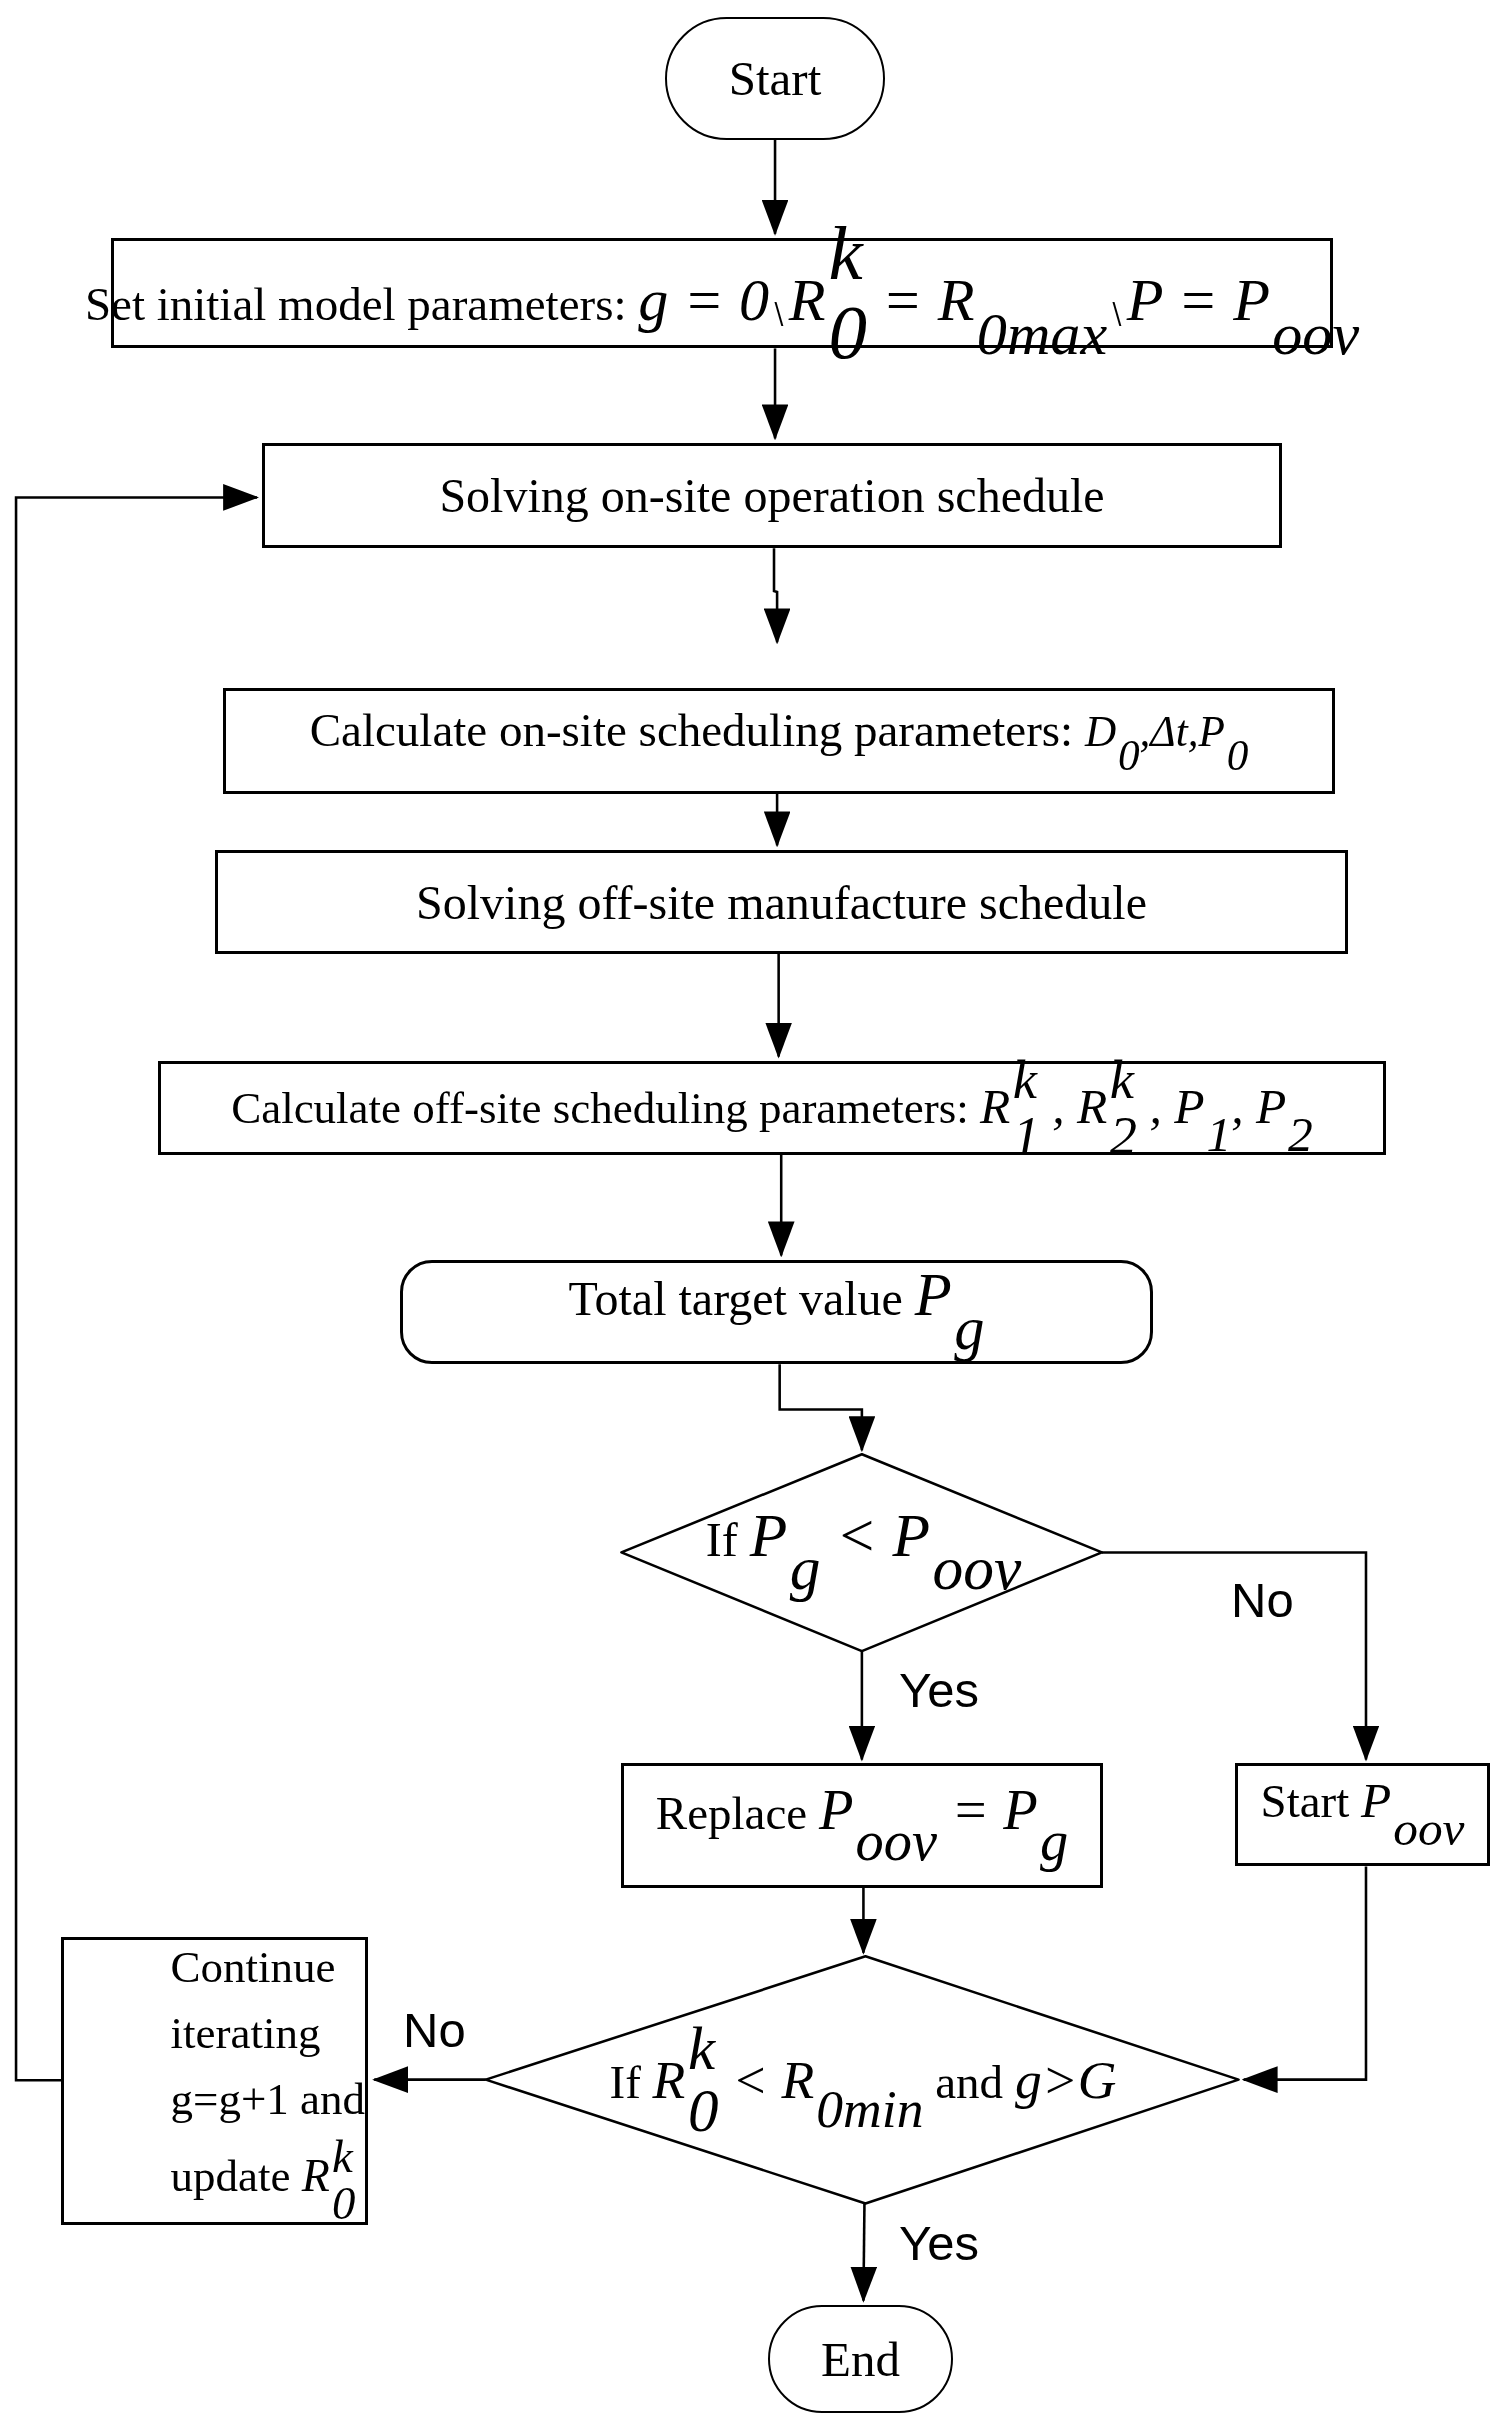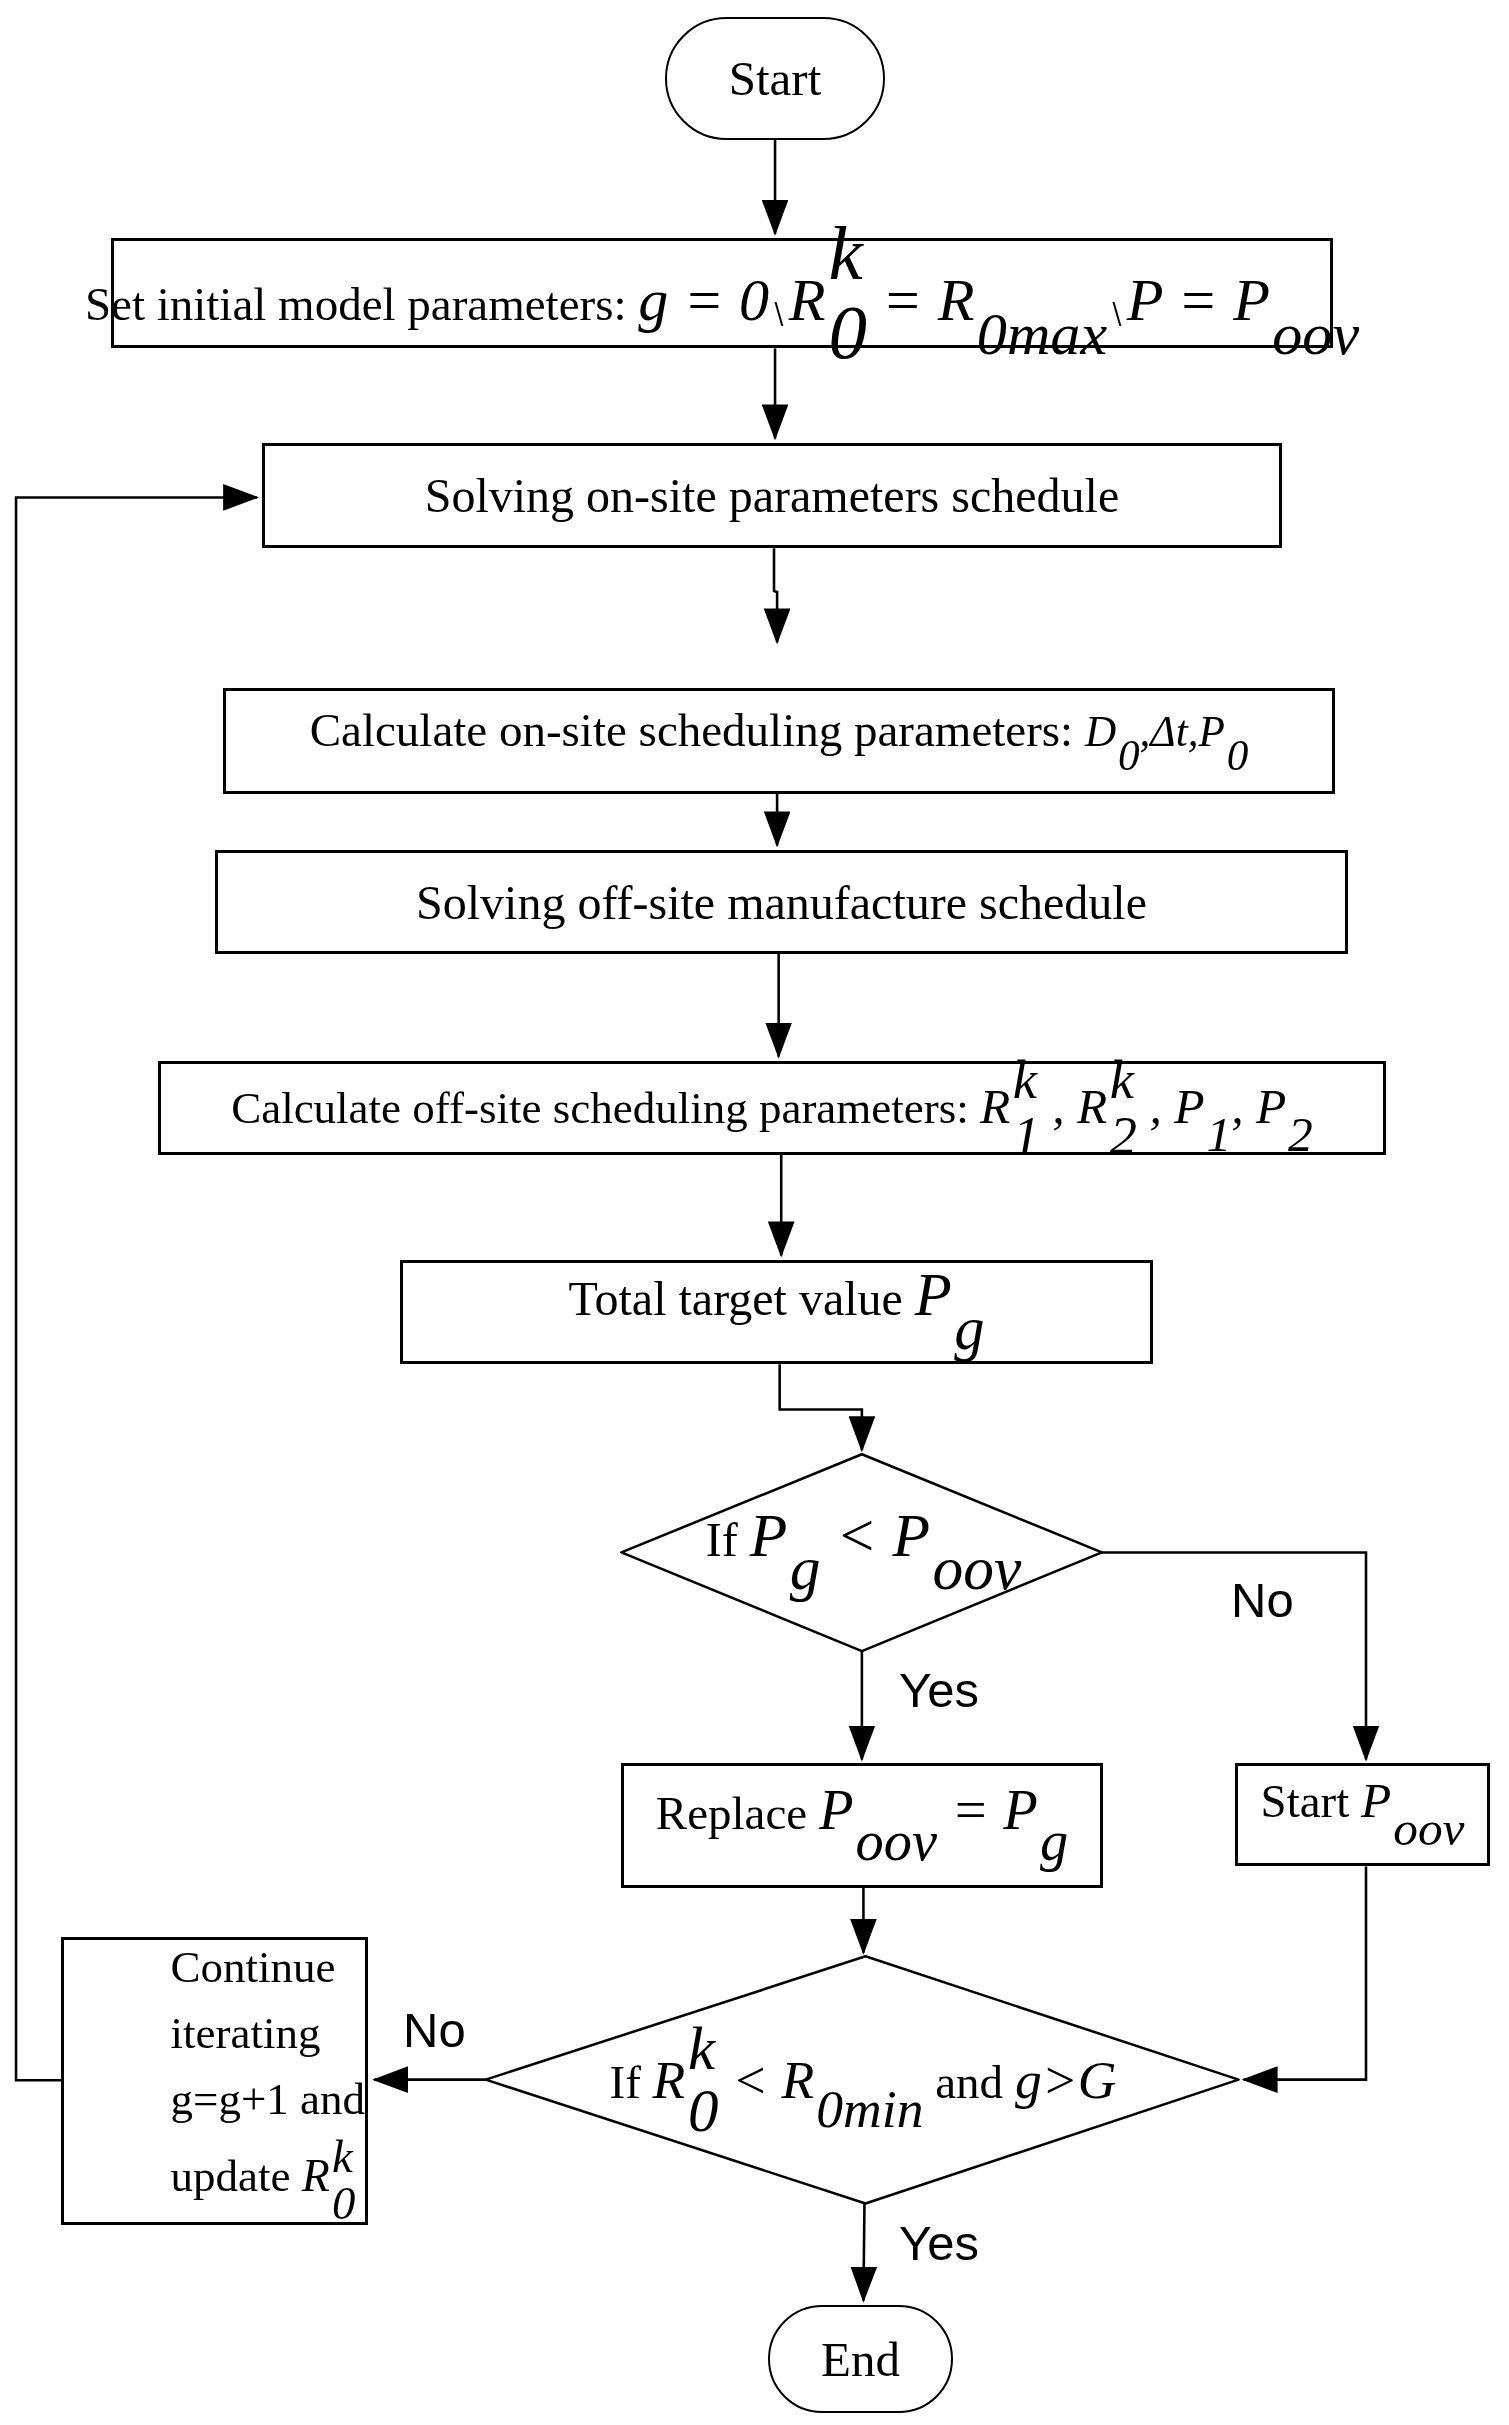--- a/index.html
+++ b/index.html
@@ -71,36 +71,36 @@
 
   <div class="nd term" id="n-start" style="left:665px;top:17px;width:220px;height:123px;">
     <div class="cnt sans">Start</div>
   </div>
 
   <div class="nd rect" id="n-init" style="left:111px;top:238px;width:1222px;height:110px;">
     <div class="cnt"><span class="sans">Set initial model parameters:  </span><span class="mi">g = 0</span><span class="dun">\</span><span class="mi">R</span><span class="ss mi"><span class="mi">k</span><span class="mi">0</span></span><span class="mi"> = </span><span class="mi">R</span><span class="sb mi">0max</span><span class="dun">\</span><span class="mi">P</span><span class="mi"> = </span><span class="mi">P</span><span class="sb mi">oov</span></div>
   </div>
 
   <div class="nd rect" id="n-solve-on" style="left:262px;top:443px;width:1020px;height:105px;">
-    <div class="cnt sans">Solving on-site parameters schedule</div>
+    <div class="cnt sans">Solving on-site operation schedule</div>
   </div>
 
   <div class="nd rect" id="n-calc-on" style="left:223px;top:647px;width:1112px;height:106px;">
     <div class="cnt"><span class="sans">Calculate on-site scheduling parameters:   </span><span class="mi">D</span><span class="sb mi">0</span><span class="mi">,</span><span class="mi">Δt</span><span class="mi">,</span><span class="mi">P</span><span class="sb mi">0</span></div>
   </div>
 
   <div class="nd rect" id="n-solve-off" style="left:215px;top:850px;width:1133px;height:104px;">
     <div class="cnt sans">Solving off-site manufacture schedule</div>
   </div>
 
   <div class="nd rect" id="n-calc-off" style="left:158px;top:1061px;width:1228px;height:94px;">
     <div class="cnt"><span class="sans">Calculate off-site scheduling parameters: </span><span class="mi">R</span><span class="ss mi"><span class="mi">k</span><span class="mi">1</span></span><span class="mi"> , </span><span class="mi">R</span><span class="ss mi"><span class="mi">k</span><span class="mi">2</span></span><span class="mi"> , </span><span class="mi">P</span><span class="sb mi">1</span><span class="mi">, </span><span class="mi">P</span><span class="sb mi">2</span></div>
   </div>
 
-  <div class="nd rect" id="n-total" style="left:400px;top:1260px;width:753px;height:104px;">
+  <div class="nd rect" id="n-total" style="left:400px;top:1260px;width:753px;height:104px;border-radius:32px;">
     <div class="cnt"><span class="sans">Total target value   </span><span class="mi">P</span><span class="sb mi">g</span></div>
   </div>
 
   <div class="dtext" id="n-d1-text" style="left:658px;top:1489px;width:411px;height:126px;">
     <div class="cnt"><span class="sans">If    </span><span class="mi">P</span><span class="sb mi">g</span><span class="mi"> &lt; </span><span class="mi">P</span><span class="sb mi">oov</span></div>
   </div>
 
   <div class="nd rect" id="n-replace" style="left:621px;top:1763px;width:482px;height:125px;">
     <div class="cnt"><span class="sans">Replace    </span><span class="mi">P</span><span class="sb mi">oov</span><span class="mi"> = </span><span class="mi">P</span><span class="sb mi">g</span></div>
   </div>

